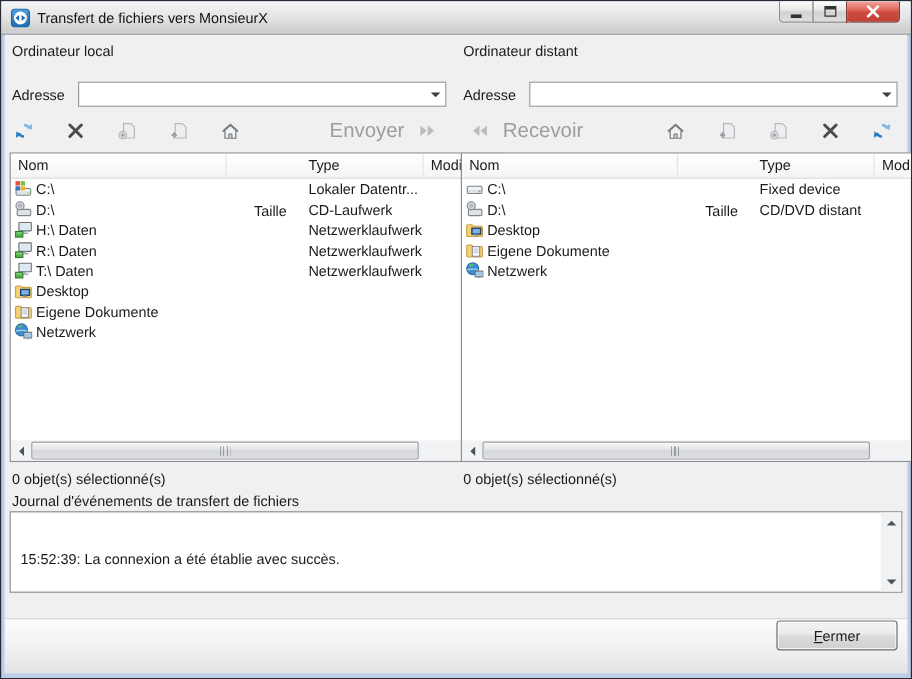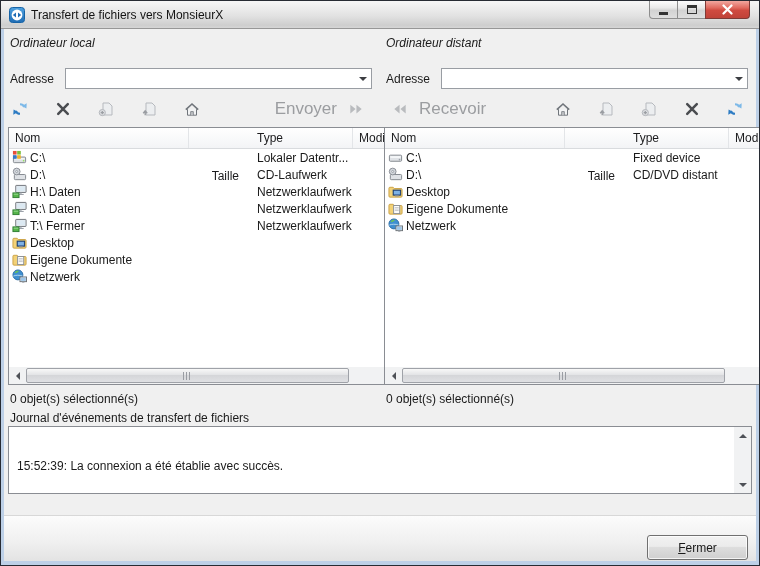--- a/index.html
+++ b/index.html
@@ -26,21 +26,21 @@
   .wbtn.close { width:45px; border-radius:0 0 4px 0; border-color:#7e3a36;
           background:linear-gradient(#f2a79f,#e06a5f 40%,#cf4a40 55%,#c04238); }
   .glyph-min { width:9px; height:3px; background:#333; margin-top:7px; }
   .glyph-max { width:10px; height:9px; border:1px solid #333; border-top-width:3px; }
 
   
   .client { position:absolute; top:28px; left:3px; width:752px; height:532px; background:#f0f0f0; }
 
   .panel { position:absolute; top:0; width:364px; }
   .panel.left { left:4px; } .panel.right { left:380px; }
-  .panel-title { margin:7px 2px 0 2px;font-style:italic; }
+  .panel-title { margin:7px 2px 0 2px; }
   .addr-row { display:flex; align-items:center; margin-top:18px; height:21px; }
   .addr-label { width:57px; padding-left:2px; }
   .combo { flex:1; height:21px; background:#fff; border:1px solid #999da3;
            display:flex; align-items:center; }
   .combo-input { border:none; outline:none; flex:1; height:100%; font:inherit;
                  padding:0 4px; background:transparent; min-width:0; }
   .combo-arrow { width:17px; height:100%; display:flex; align-items:center; justify-content:center; }
   .combo-arrow::after { content:""; width:0; height:0;
         border:4px solid transparent; border-top:4px solid #3c3e42; margin-top:4px; }
 
@@ -96,21 +96,21 @@
              border:1px solid #8a8d93; background:#fff; }
   .log-text { padding:4px 8px 0 8px;margin-top:28px; }
   .vscroll { position:absolute; top:0; right:0; bottom:0; width:17px; background:#f1f2f3;
              display:flex; flex-direction:column; justify-content:space-between; align-items:center; }
   .vs-btn { height:17px; width:100%; display:flex; align-items:center; justify-content:center; }
 
   
   .footer { position:absolute; left:0; right:0; top:486px; bottom:0;
             border-top:1px solid #d8d8d8;
             background:linear-gradient(#fcfcfc,#efefef 60%,#e3e3e3); }
-  .btn-fermer { position:absolute; right:8px; top:19px; width:101px; height:25px;
+  .btn-fermer { position:absolute; right:8px; top:1px; width:101px; height:25px;
             border:1px solid #707070; border-radius:3px;
             background:linear-gradient(#f2f2f2,#ebebeb 45%,#dddddd 50%,#cfcfcf);
             box-shadow:inset 0 0 0 1px rgba(255,255,255,.75);
             font:12px "Liberation Sans", sans-serif; color:#1a1a1a; }
   .btn-label { display:block; }
   .btn-label::first-letter { text-decoration:underline; }
 </style>
 </head>
 <body>
 
@@ -274,21 +274,21 @@
                 <span class="icon">
                   <svg viewBox="0 0 16 16">
                     <rect x="4" y="1.5" width="11" height="7.5" rx=".5" fill="#e8ebee" stroke="#6b7076"></rect>
                     <rect x="5" y="2.5" width="9" height="5.4" fill="#dce9f2"></rect>
                     <rect x="8.8" y="9" width="1.4" height="1.6" fill="#9aa0a8"></rect>
                     <rect x="6.5" y="10.6" width="6" height="1.1" fill="#9aa0a8"></rect>
                     <rect x="1" y="9.5" width="6.5" height="5" fill="#56b54a" stroke="#2f7d33"></rect>
                     <rect x="1.8" y="10.3" width="4.9" height="1.2" fill="#8fd487"></rect>
                   </svg>
                 </span>
-                <span>T:\ Fermer</span>
+                <span>T:\ Daten</span>
               </span>
               <span class="cell c-taille"></span>
               <span class="cell c-type">Netzwerklaufwerk</span>
               <span class="cell c-mod"></span>
             </div>
             <div class="row">
               <span class="cell c-nom">
                 <span class="icon">
                   <svg viewBox="0 0 16 16">
                     <path d="M1 4.5c0-.6.4-1 1-1h3.5l1.2 1.3H14c.6 0 1 .4 1 1v7.2c0 .6-.4 1-1 1H2c-.6 0-1-.4-1-1z" fill="#f3d277" stroke="#caa145"></path>

